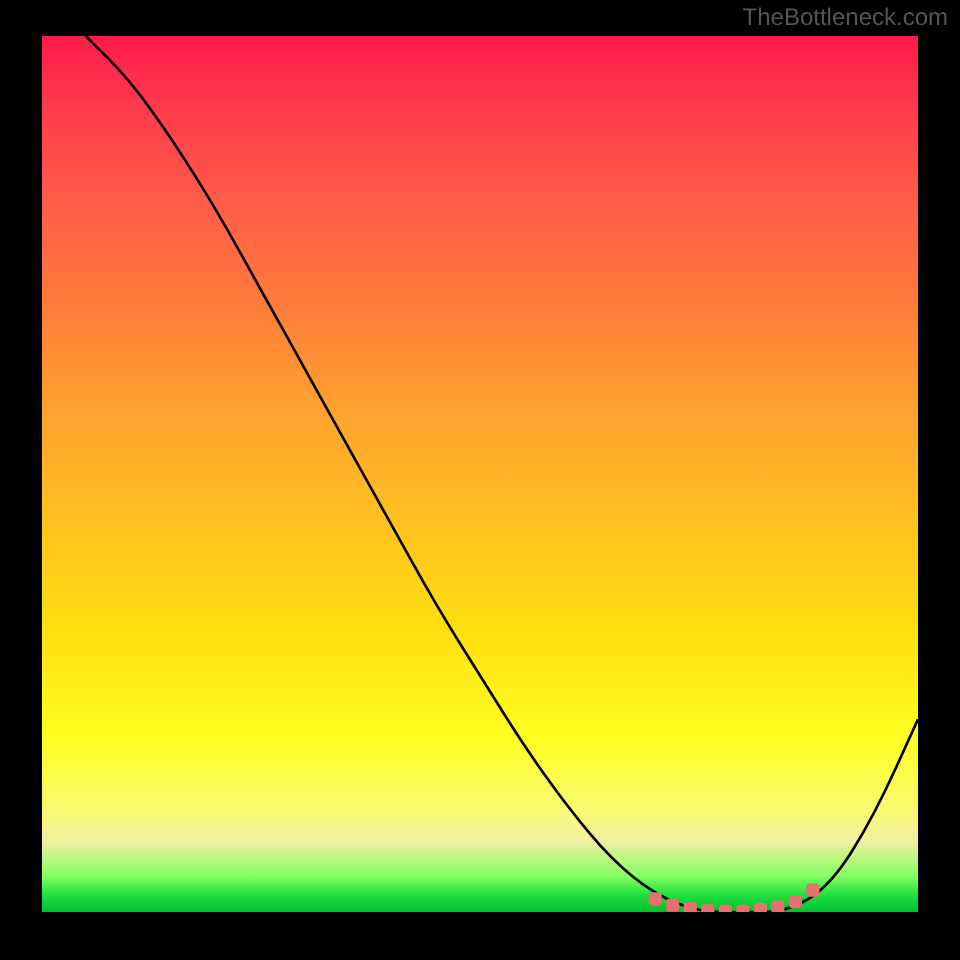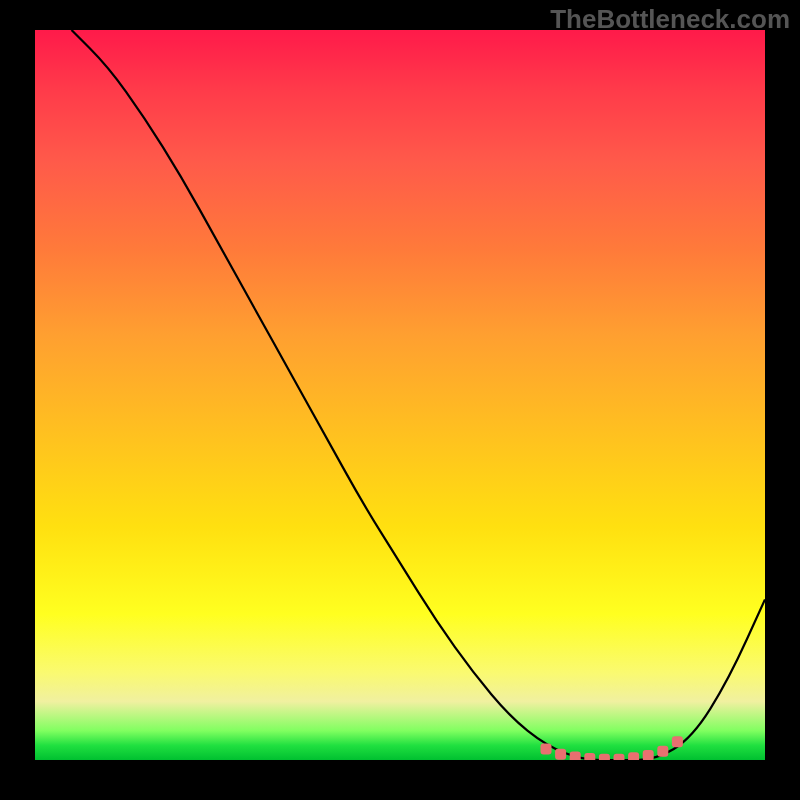--- a/index.html
+++ b/index.html
@@ -8,22 +8,22 @@
     height: 800px;
     background: #000;
     position: relative;
     font-family: Arial, sans-serif;
   }
   .watermark {
     position: absolute;
     top: 4px;
     right: 10px;
     color: #555;
-    font-size: 26px;
-    font-weight: 700;
+    font-size: 20px;
+    font-weight: 400;
     z-index: 10;
   }
   .plot-area {
     position: absolute;
     left: 35px;
     top: 30px;
     width: 730px;
     height: 730px;
     background: linear-gradient(to bottom,
       #ff1a4a 0%,

